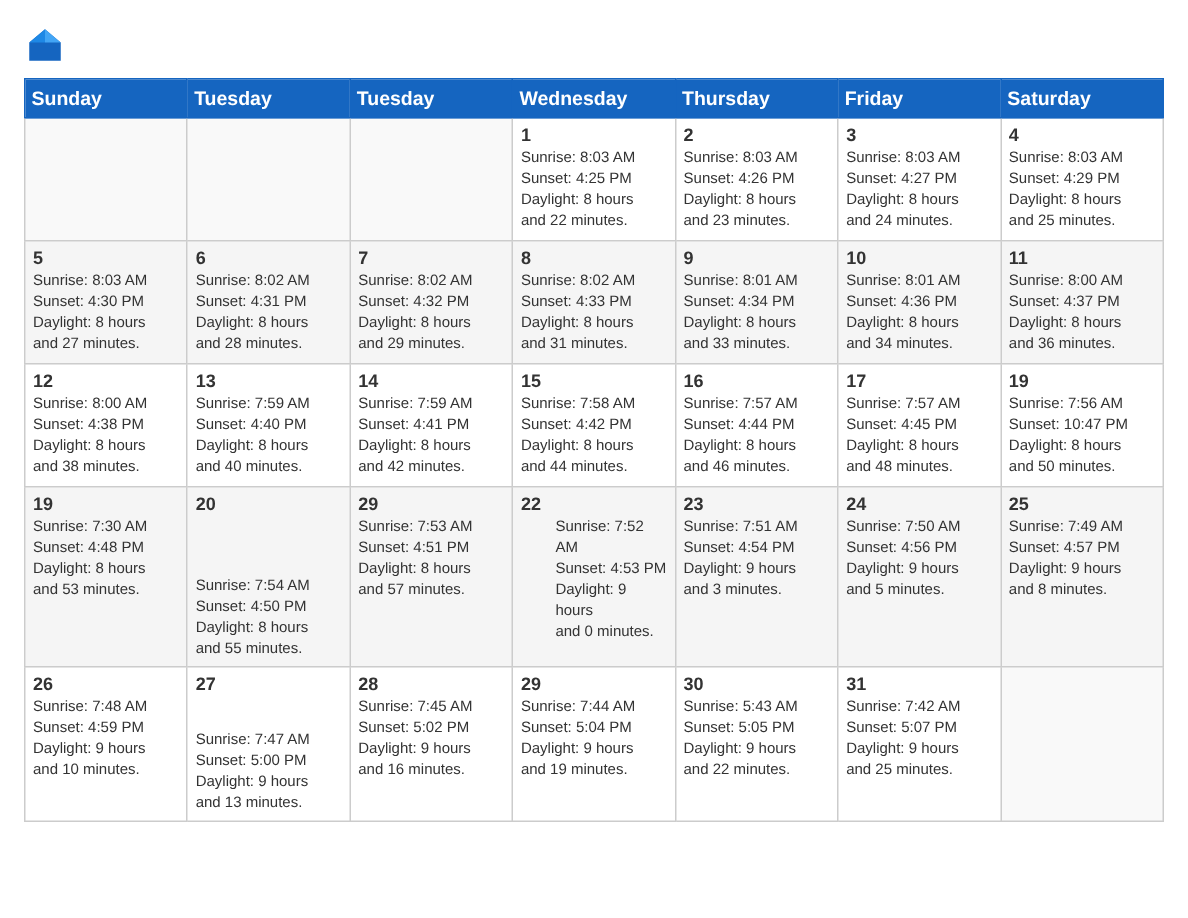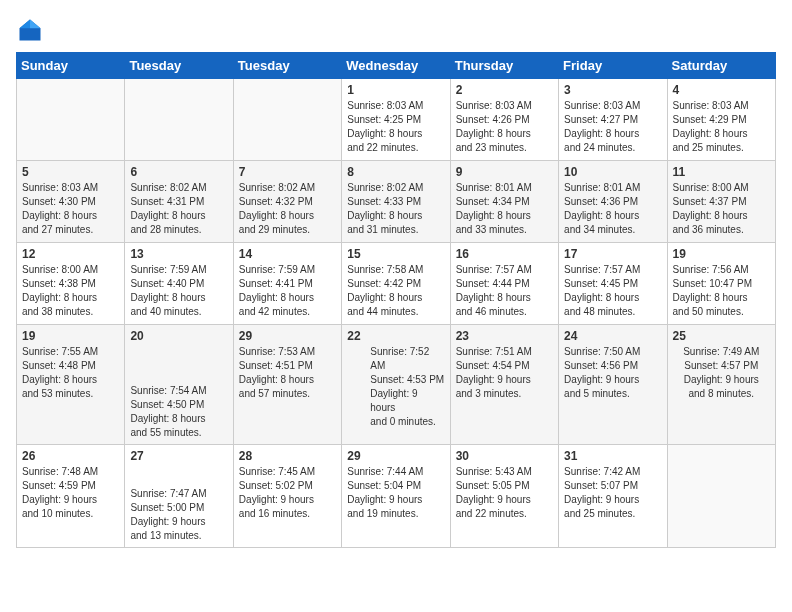--- a/index.html
+++ b/index.html
@@ -260,21 +260,21 @@
             <span class="day-num">19</span>
             <div class="day-info" style="white-space: pre-line;">Sunrise: 7:56 AM
 Sunset: 10:47 PM
 Daylight: 8 hours
 and 50 minutes.</div>
           </td>
         </tr>
         <tr>
           <td>
             <span class="day-num">19</span>
-            <div class="day-info" style="white-space: pre-line;">Sunrise: 7:55 AM
+            <div class="day-info" style="white-space: pre-line;">Sunrise: 7:30 AM
 Sunset: 4:48 PM
 Daylight: 8 hours
 and 53 minutes.</div>
           </td>
           <td>
             <span class="day-num">20</span>
             <div class="day-info" style="white-space: pre-line; margin-top: 41px;">Sunrise: 7:54 AM
 Sunset: 4:50 PM
 Daylight: 8 hours
 and 55 minutes.</div>
@@ -302,21 +302,21 @@
           </td>
           <td>
             <span class="day-num">24</span>
             <div class="day-info" style="white-space: pre-line;">Sunrise: 7:50 AM
 Sunset: 4:56 PM
 Daylight: 9 hours
 and 5 minutes.</div>
           </td>
           <td>
             <span class="day-num">25</span>
-            <div class="day-info" style="white-space: pre-line; text-align: center;">Sunrise: 7:49 AM
+            <div class="day-info" style="white-space: pre-line;">Sunrise: 7:49 AM
 Sunset: 4:57 PM
 Daylight: 9 hours
 and 8 minutes.</div>
           </td>
         </tr>
         <tr>
           <td>
             <span class="day-num">26</span>
             <div class="day-info" style="white-space: pre-line;">Sunrise: 7:48 AM
 Sunset: 4:59 PM

